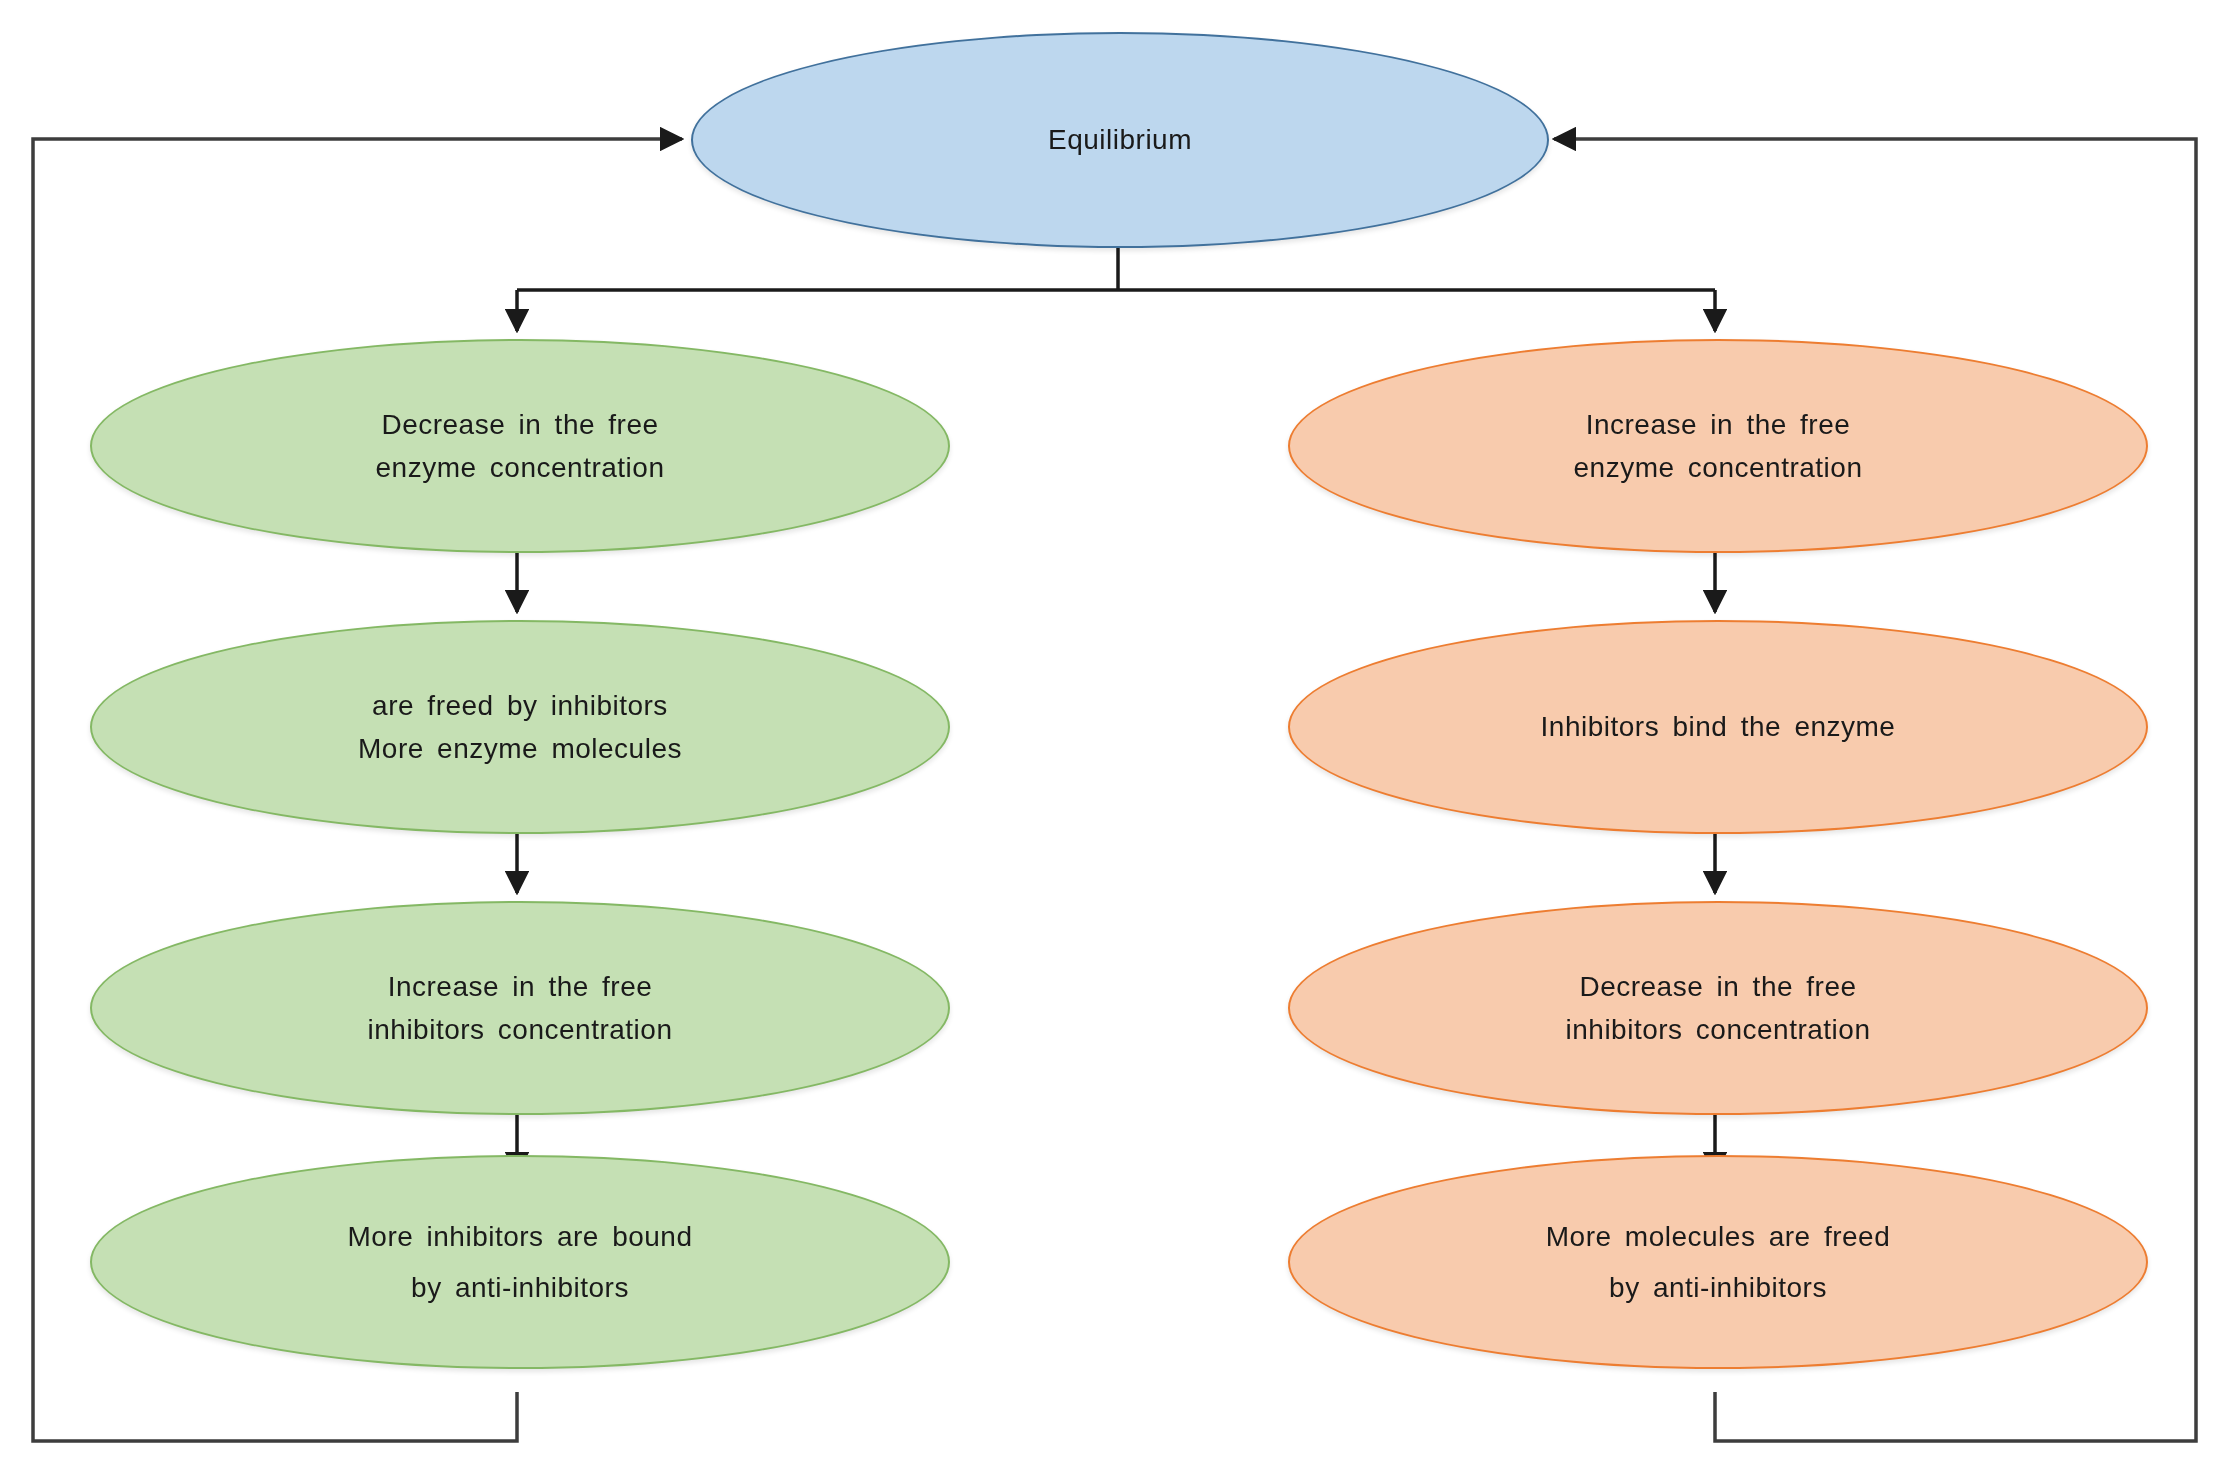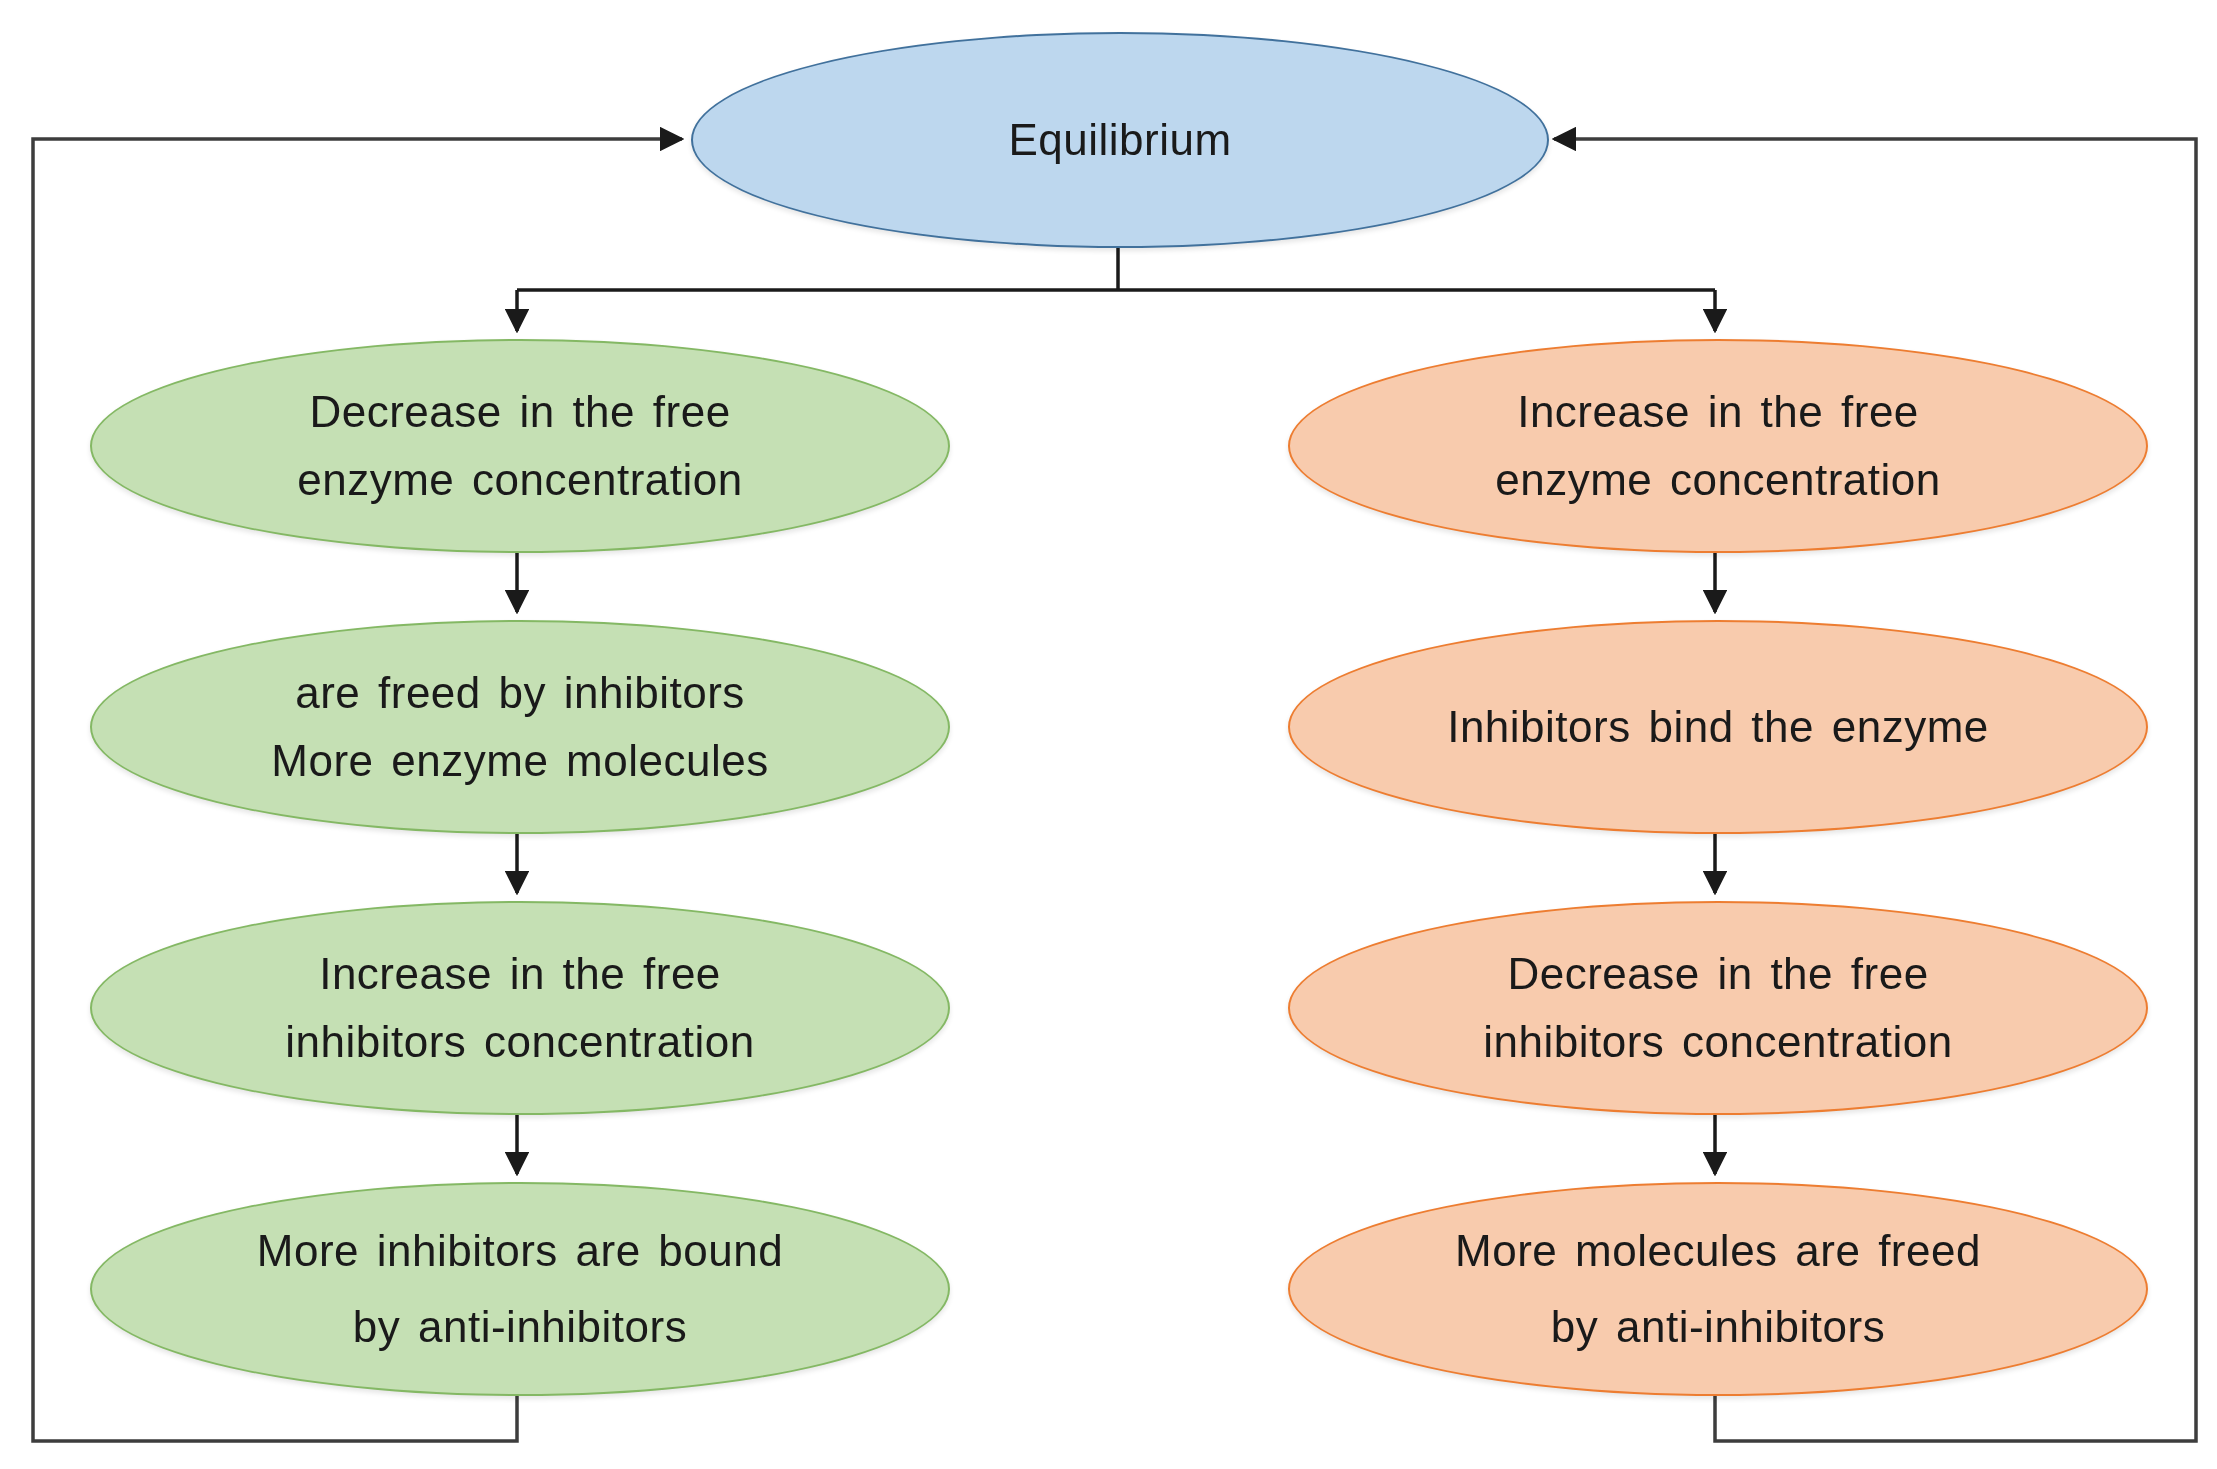--- a/index.html
+++ b/index.html
@@ -35,21 +35,21 @@
   }
   .arrowhead { fill: var(--c-connector, #1a1a1a); }
   .node {
     position: absolute;
     border-radius: 50%;
     display: flex;
     flex-direction: column;
     align-items: center;
     justify-content: center;
     text-align: center;
-    font-size: 44px;
+    font-size: 28px;
     line-height: 1.55;
     color: var(--c-text, #1a1a1a);
     letter-spacing: 0.5px;
     word-spacing: 5px;
     box-shadow: 0 3px 5px rgba(0,0,0,0.10);
   }
   .node-root {
     left: 691px;
     top: 32px;
     width: 854px;
@@ -67,21 +67,21 @@
   .node-right {
     left: 1288px;
     width: 856px;
     height: 210px;
     background: var(--c-right-fill, #F8CBAD);
     border: 2.5px solid var(--c-right-border, #ED7D31);
   }
   .row0 { top: 339px; }
   .row1 { top: 620px; }
   .row2 { top: 901px; }
-  .row3 { top: 1182px; gap: 8px; }
+  .row3 { top: 1155px; gap: 8px; }
   .node span { display: block; }
 </style>
 </head>
 <body>
 
 <div class="canvas">
 
   <svg class="connectors" viewBox="0 0 2217 1469" xmlns="http://www.w3.org/2000/svg">
     <defs>
       <marker id="arrow" viewBox="0 0 10 10" refX="9" refY="5" markerWidth="7" markerHeight="7" orient="auto-start-reverse">

